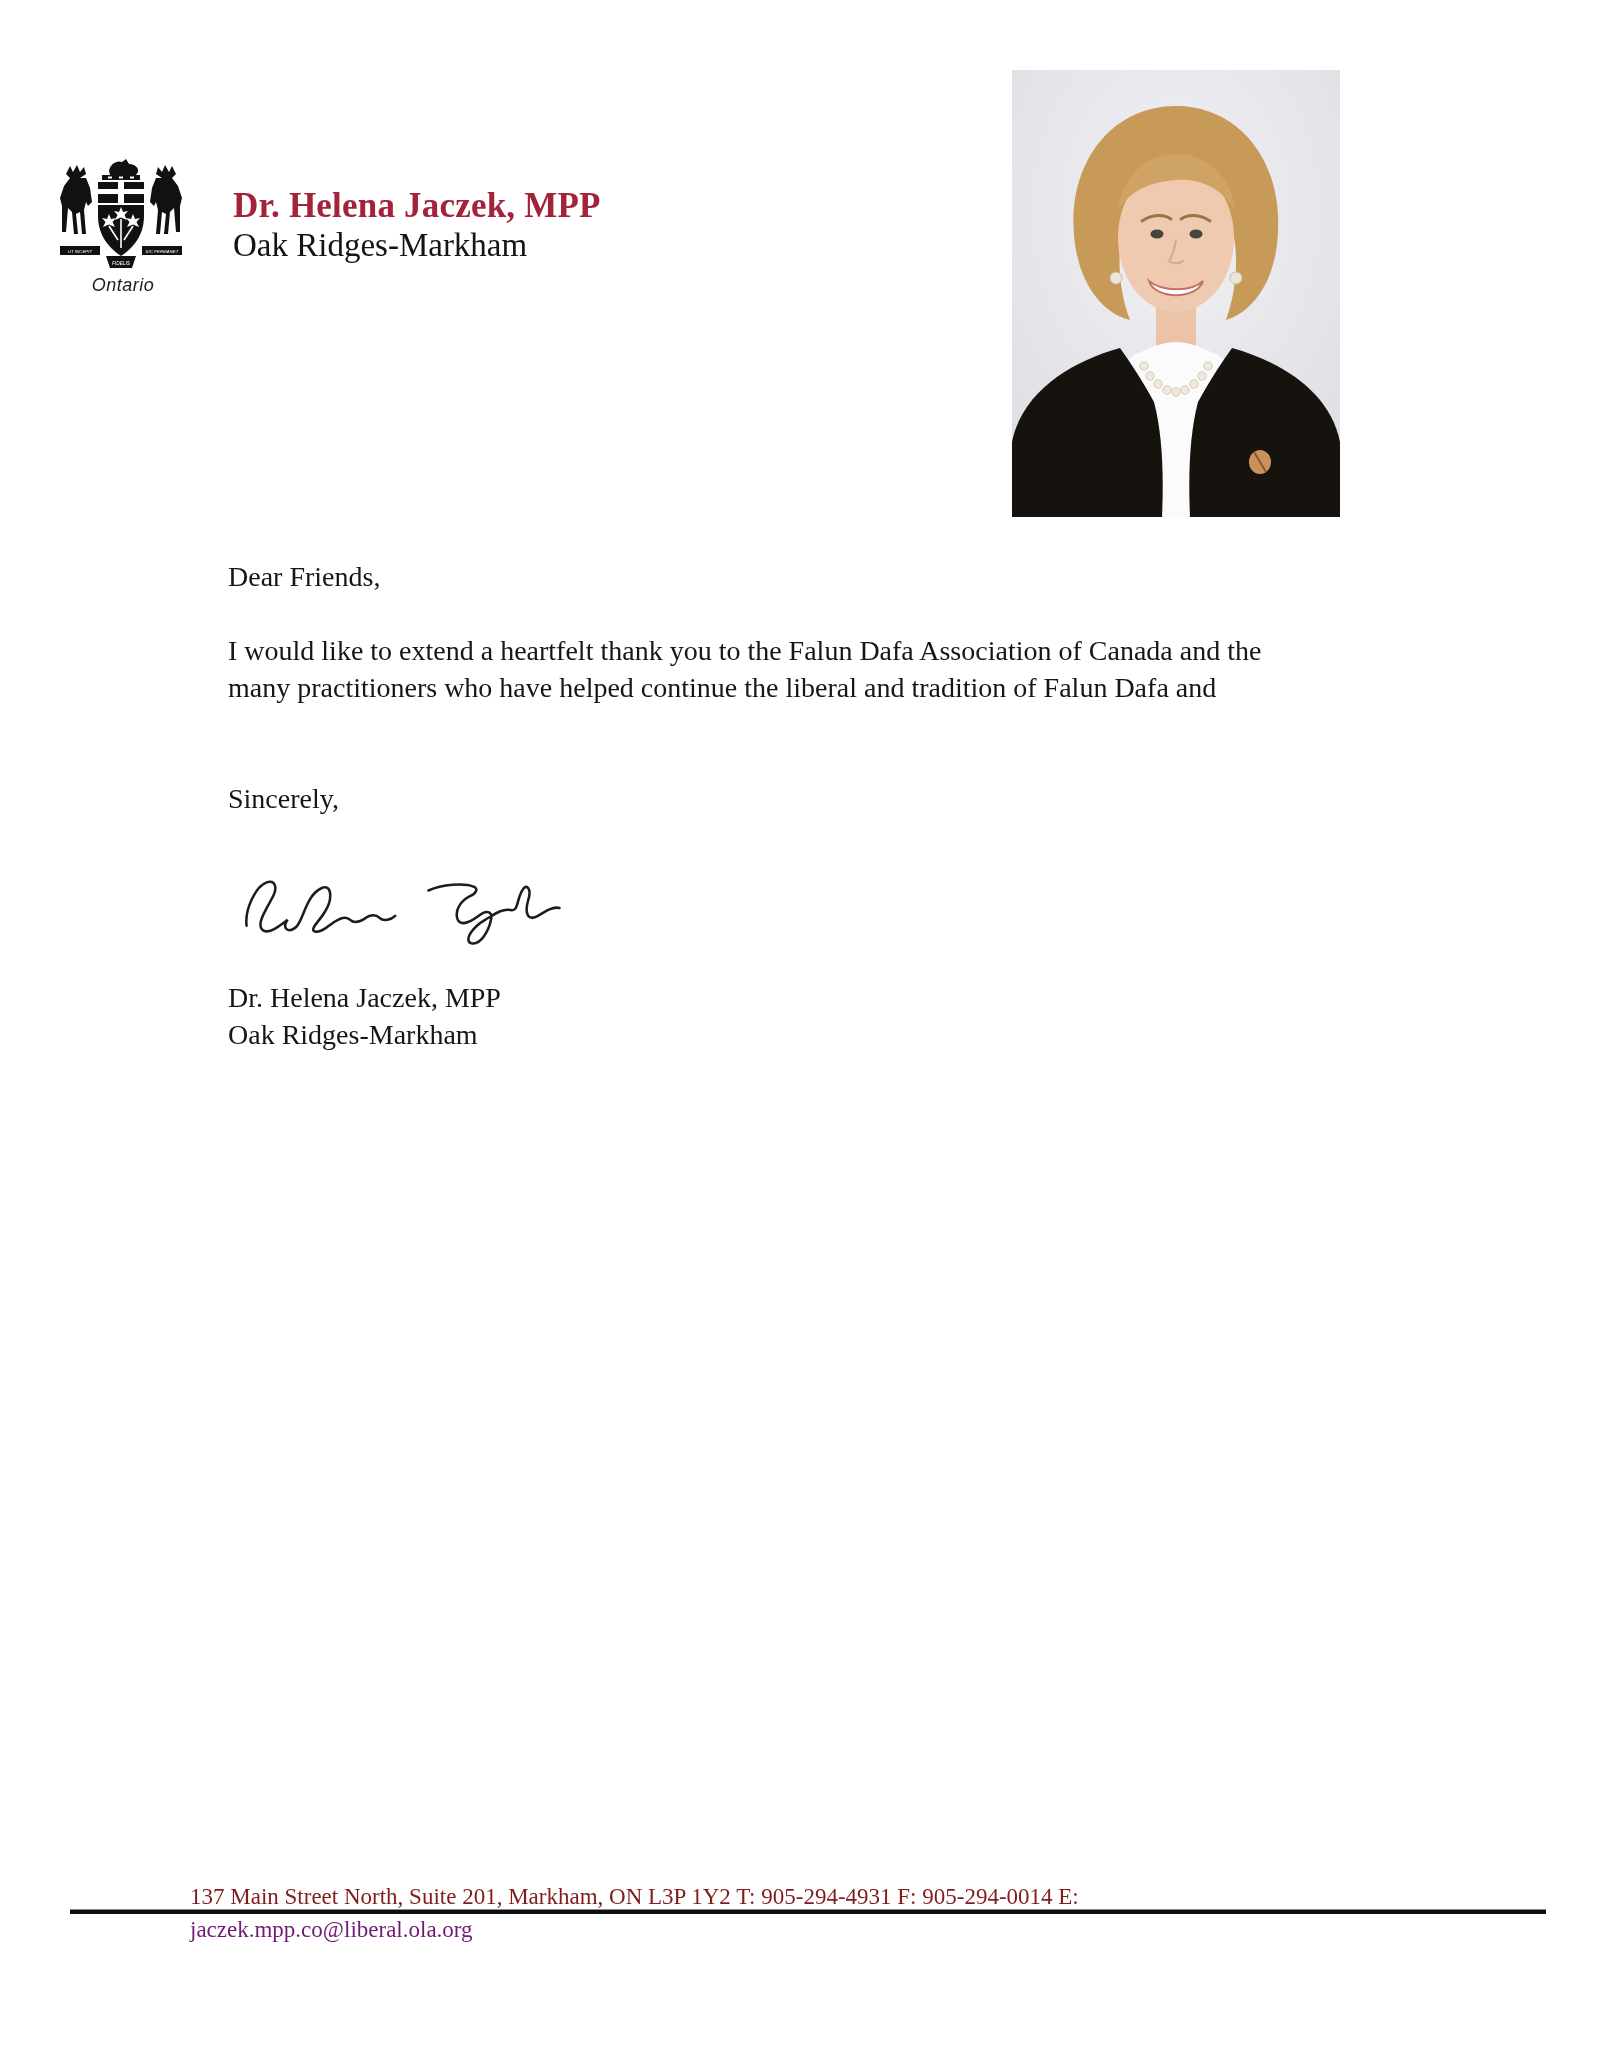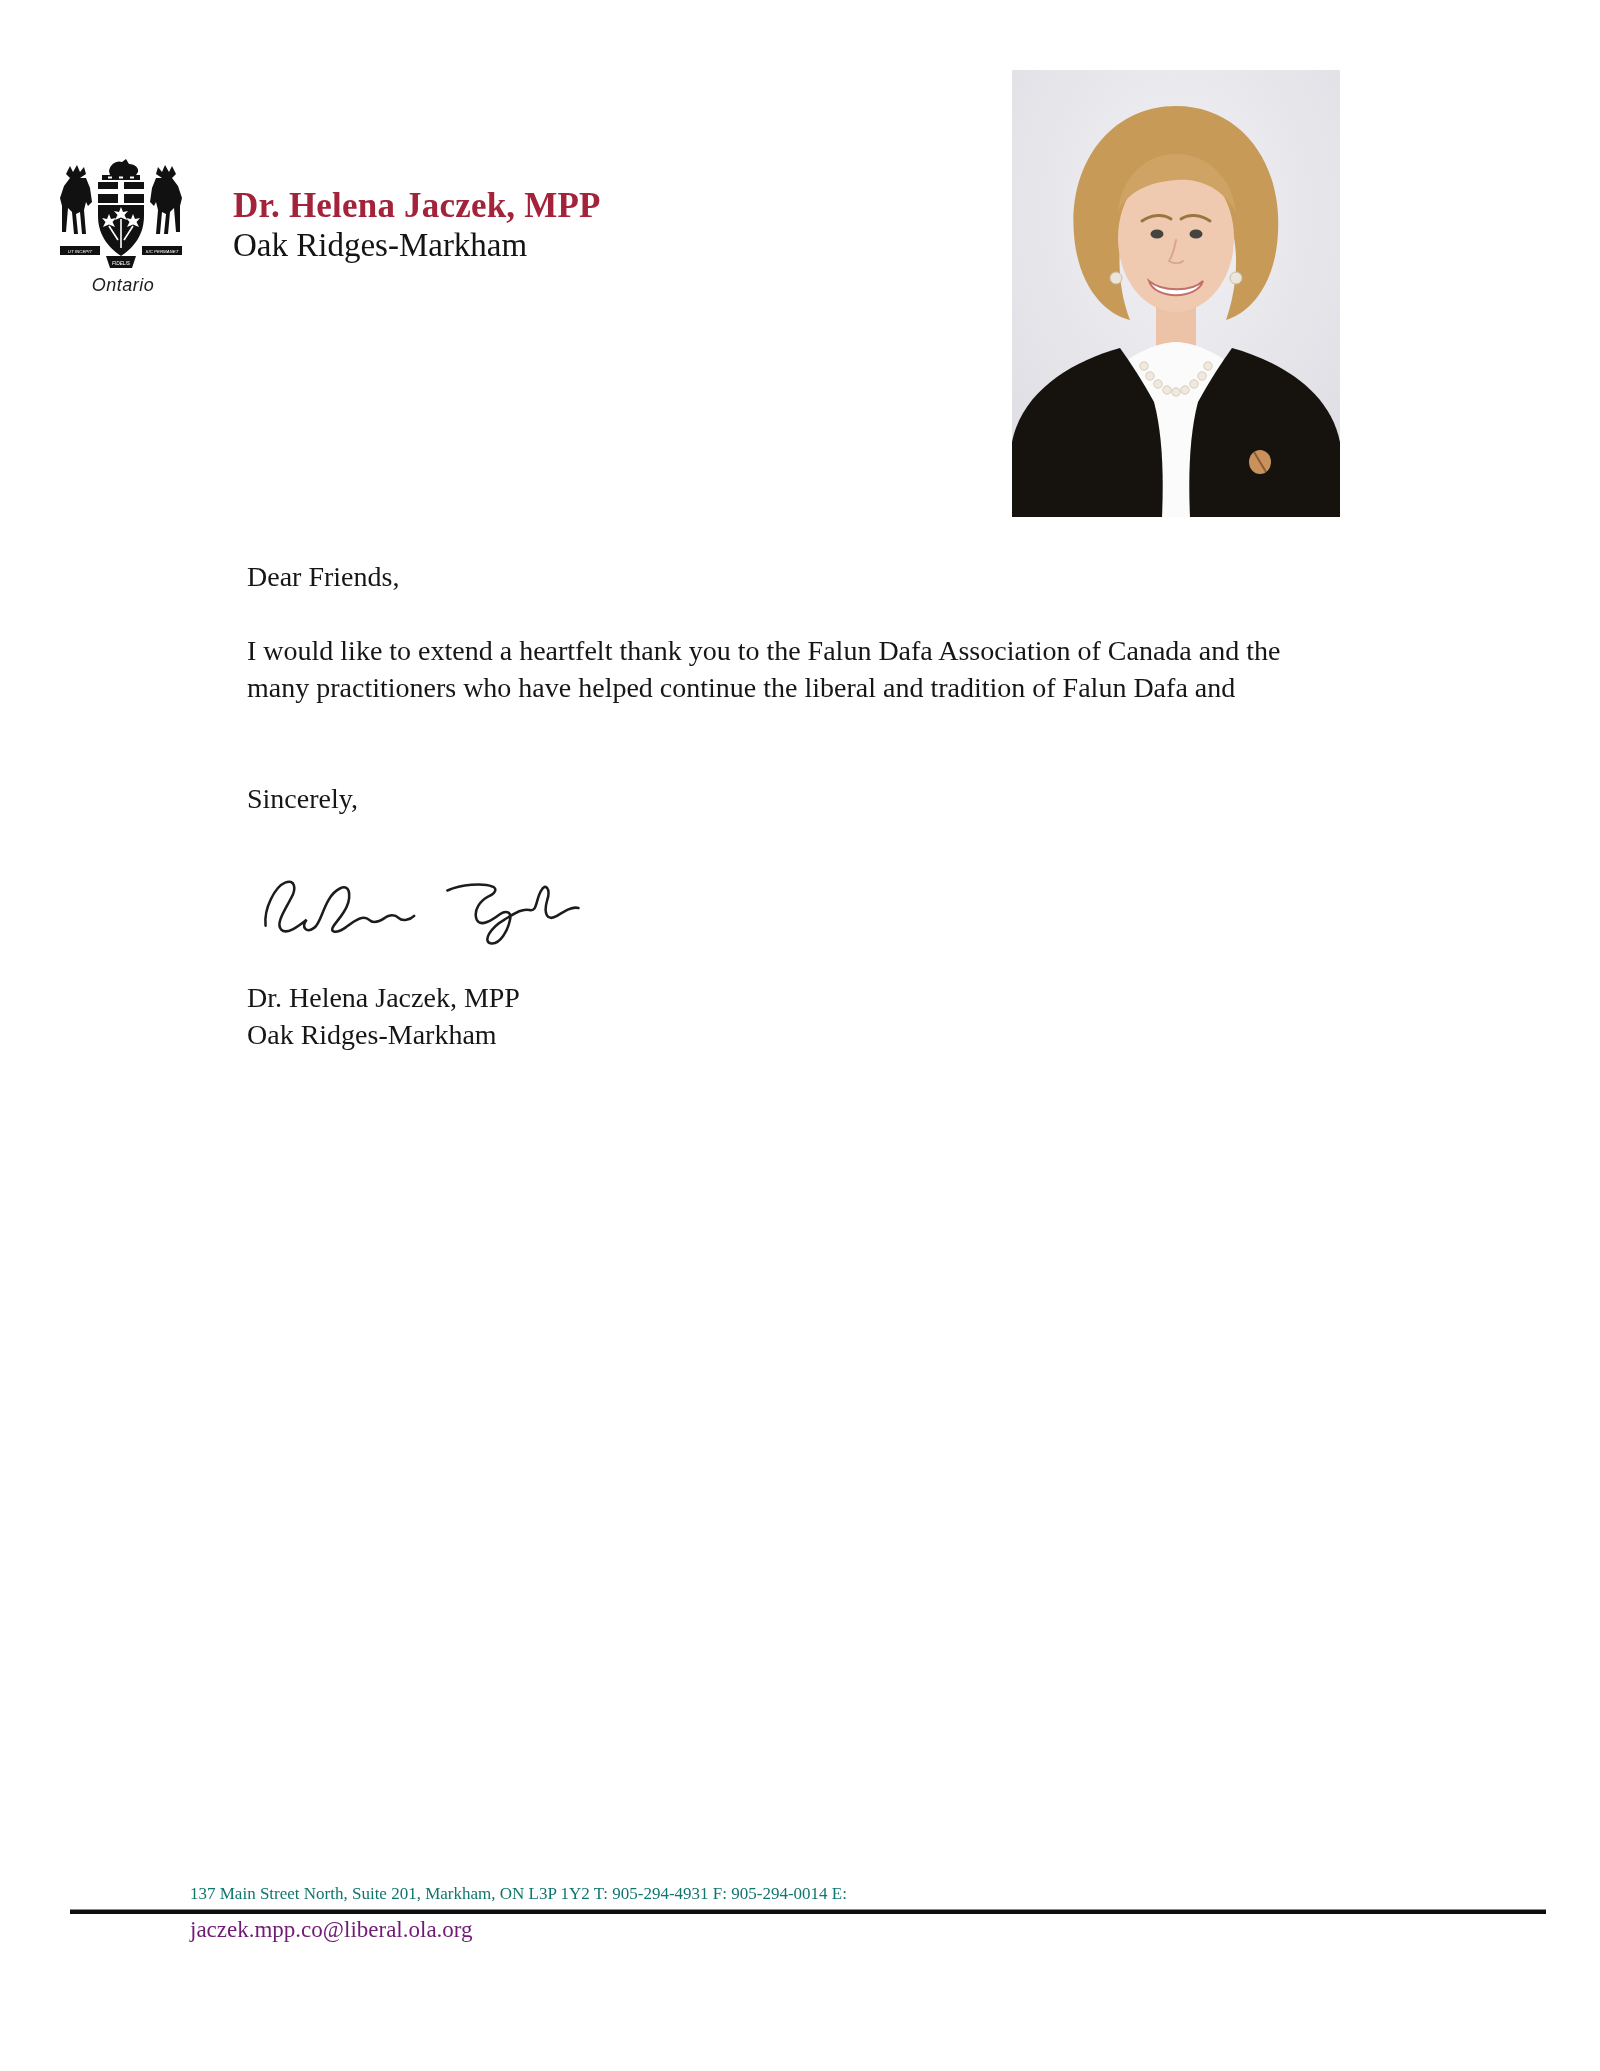--- a/index.html
+++ b/index.html
@@ -24,33 +24,33 @@
     font-size:33px;color:#141414;
   }
 
   
   .photo{position:absolute;left:1012px;top:70px;width:328px;height:447px;overflow:hidden;}
   .photo svg{display:block;width:100%;height:100%;}
 
   
   .body-text{
     position:absolute;left:228px;top:558px;width:1220px;
-    font-size:28px;line-height:37px;color:#161616;margin-left:19px;
+    font-size:28px;line-height:37px;color:#161616;
   }
   .line{white-space:nowrap;}
   .para{margin-top:37px;}
   .closing{margin-top:74px;}
   sup.ord{font-size:60%;vertical-align:0.5em;letter-spacing:0;}
 
   .signature{margin-top:50px;width:350px;height:88px;}
   .signature svg{display:block;width:100%;height:100%;}
   .signed-name{margin-top:24px;}
 
   
-  .f-line1{position:absolute;left:190px;top:1884px;font-size:17px;color:#0f766e;white-space:nowrap;}
+  .f-line1{position:absolute;left:190px;top:1884px;font-size:23px;color:#7f1d1d;white-space:nowrap;}
   .f-rule{position:absolute;left:70px;top:1909px;width:1476px;height:4px;background:#0e0e0e;border-top:1px solid #8a8a8a;}
   .f-line2{position:absolute;left:190px;top:1917px;font-size:23px;color:#701a75;white-space:nowrap;}
 </style>
 </head>
 <body>
 
 <div class="page">
 
   <div class="logo">
     <svg viewBox="0 0 130 140">

